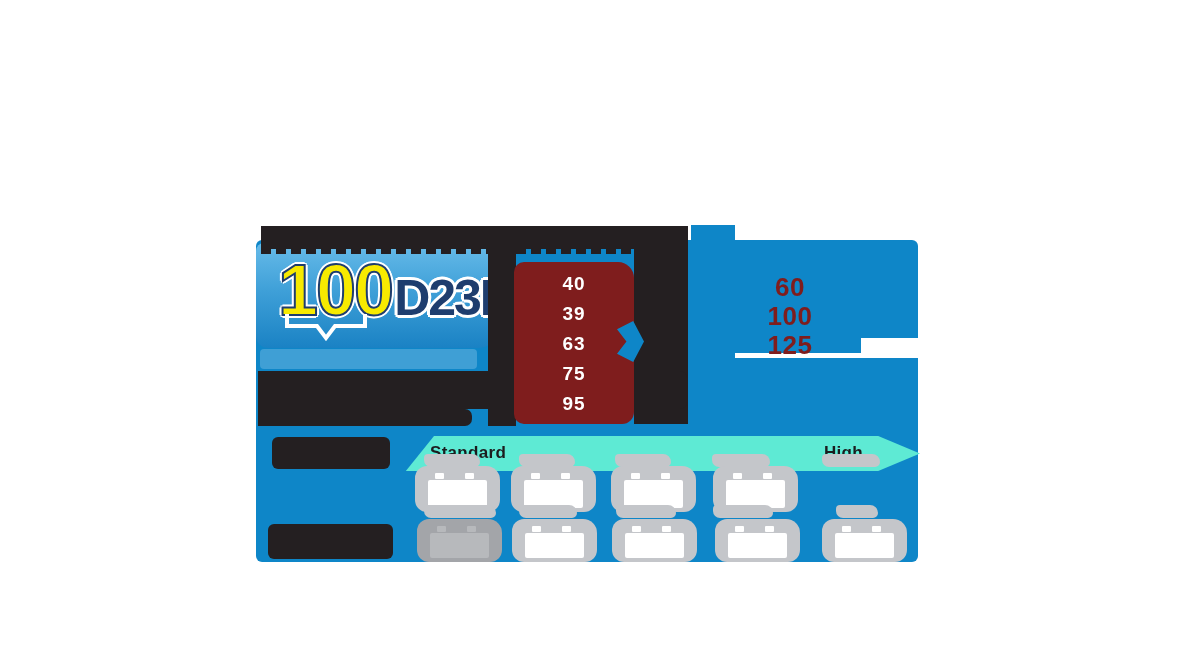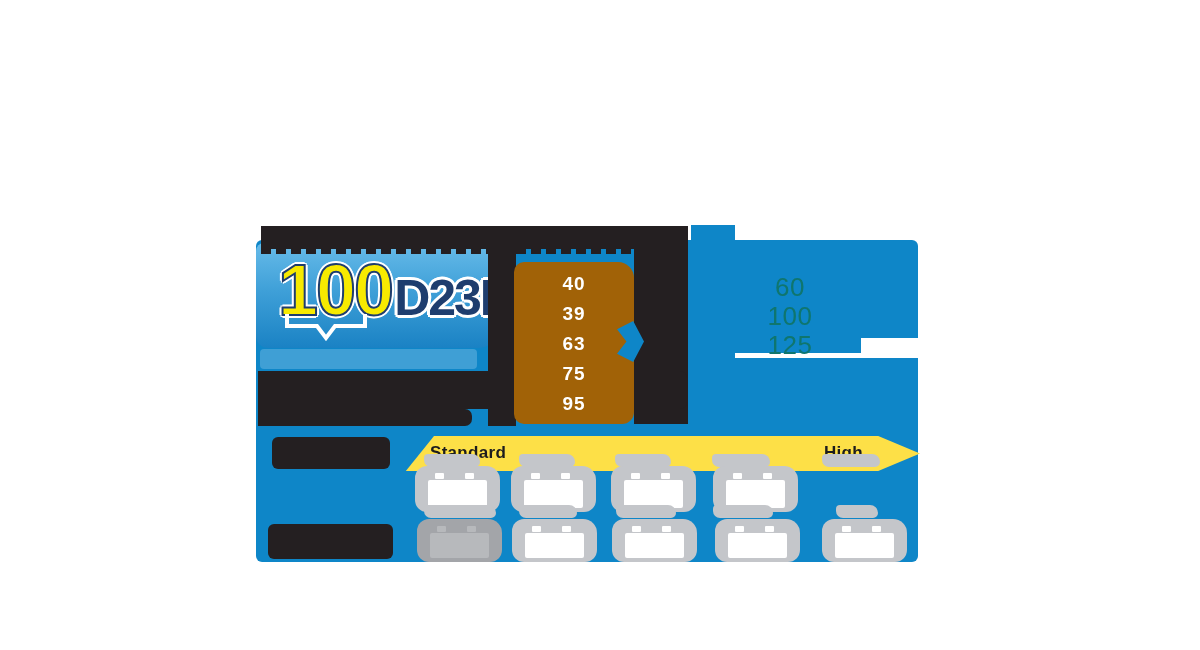--- a/index.html
+++ b/index.html
@@ -9,49 +9,49 @@
 
   
   .panel{left:256px;top:240px;width:662px;height:322px;background:#0e86c8;border-radius:6px;}
   .blue-tab{left:691px;top:225px;width:44px;height:22px;background:#0e86c8;}
 
   
   .rank-line{left:735px;top:353px;width:183px;height:5px;background:#fff;}
   .rank-line-end{left:861px;top:338px;width:57px;height:15px;background:#fff;}
 
   
-  .banner{left:398px;top:436px;width:522px;height:35px;background:#fde047;
+  .banner{left:398px;top:436px;width:522px;height:35px;background:#5eead4;
           clip-path:polygon(6.9% 0%, 92% 0%, 100% 50%, 92% 100%, 1.5% 100%);}
   .banner .lbl{position:absolute;top:7px;font-size:17px;font-weight:700;color:#1c1c1e;letter-spacing:.3px;}
   .banner .lbl.start{left:32px;}
   .banner .lbl.end{left:426px;}
 
   
   .bubble{left:256px;top:243px;width:244px;height:105px;
           background:linear-gradient(180deg,#67bbe9 0%,#3fa0d8 45%,#1a82c4 100%);
           border-radius:8px 26px 22px 12px;}
   .code{left:278px;top:254px;display:flex;align-items:baseline;letter-spacing:-2px;}
   .code .rank{font-size:72px;font-weight:800;line-height:1;color:#f7ea00;
       -webkit-text-stroke:2px #1e3d6e;
       text-shadow:-3px 0 0 #fff,3px 0 0 #fff,0 -3px 0 #fff,0 3px 0 #fff,
                   -2px -2px 0 #fff,2px 2px 0 #fff,-2px 2px 0 #fff,2px -2px 0 #fff;}
   .code .size{font-size:50px;font-weight:800;line-height:1;color:#1e3d6e;margin-left:2px;
       text-shadow:-3px 0 0 #fff,3px 0 0 #fff,0 -3px 0 #fff,0 3px 0 #fff,
                   -2px -2px 0 #fff,2px 2px 0 #fff,-2px 2px 0 #fff,2px -2px 0 #fff;}
   .brace{left:284px;top:310px;}
 
   
-  .gray-box{left:514px;top:262px;width:120px;height:162px;background:#a16207;
+  .gray-box{left:514px;top:262px;width:120px;height:162px;background:#7f1d1d;
             border-radius:10px 16px 12px 10px;display:flex;flex-direction:column;
             justify-content:space-around;padding:6px 0;box-sizing:border-box;}
   .gray-box .num{font-size:19px;font-weight:800;color:#fff;text-align:center;letter-spacing:1px;line-height:1;}
 
   
   .blue-ranks{left:705px;top:273px;width:170px;text-align:center;}
-  .blue-ranks .num{font-size:26px;font-weight:400;color:#0f766e;line-height:29px;letter-spacing:.5px;}
+  .blue-ranks .num{font-size:26px;font-weight:700;color:#7f1d1d;line-height:29px;letter-spacing:.5px;}
 
   
   .mini-arrow{left:617px;top:321px;width:27px;height:41px;background:#0e86c8;
       clip-path:polygon(0 20%, 60% 0, 100% 50%, 60% 100%, 0 80%, 35% 50%);}
 
   
   .blk{background:#241f21;}
   .bar-title{left:261px;top:226px;width:427px;height:23px;}
   .bar-title-ragged{left:261px;top:249px;width:427px;height:5px;
       background:repeating-linear-gradient(90deg,#241f21 0 10px,transparent 10px 15px);}

